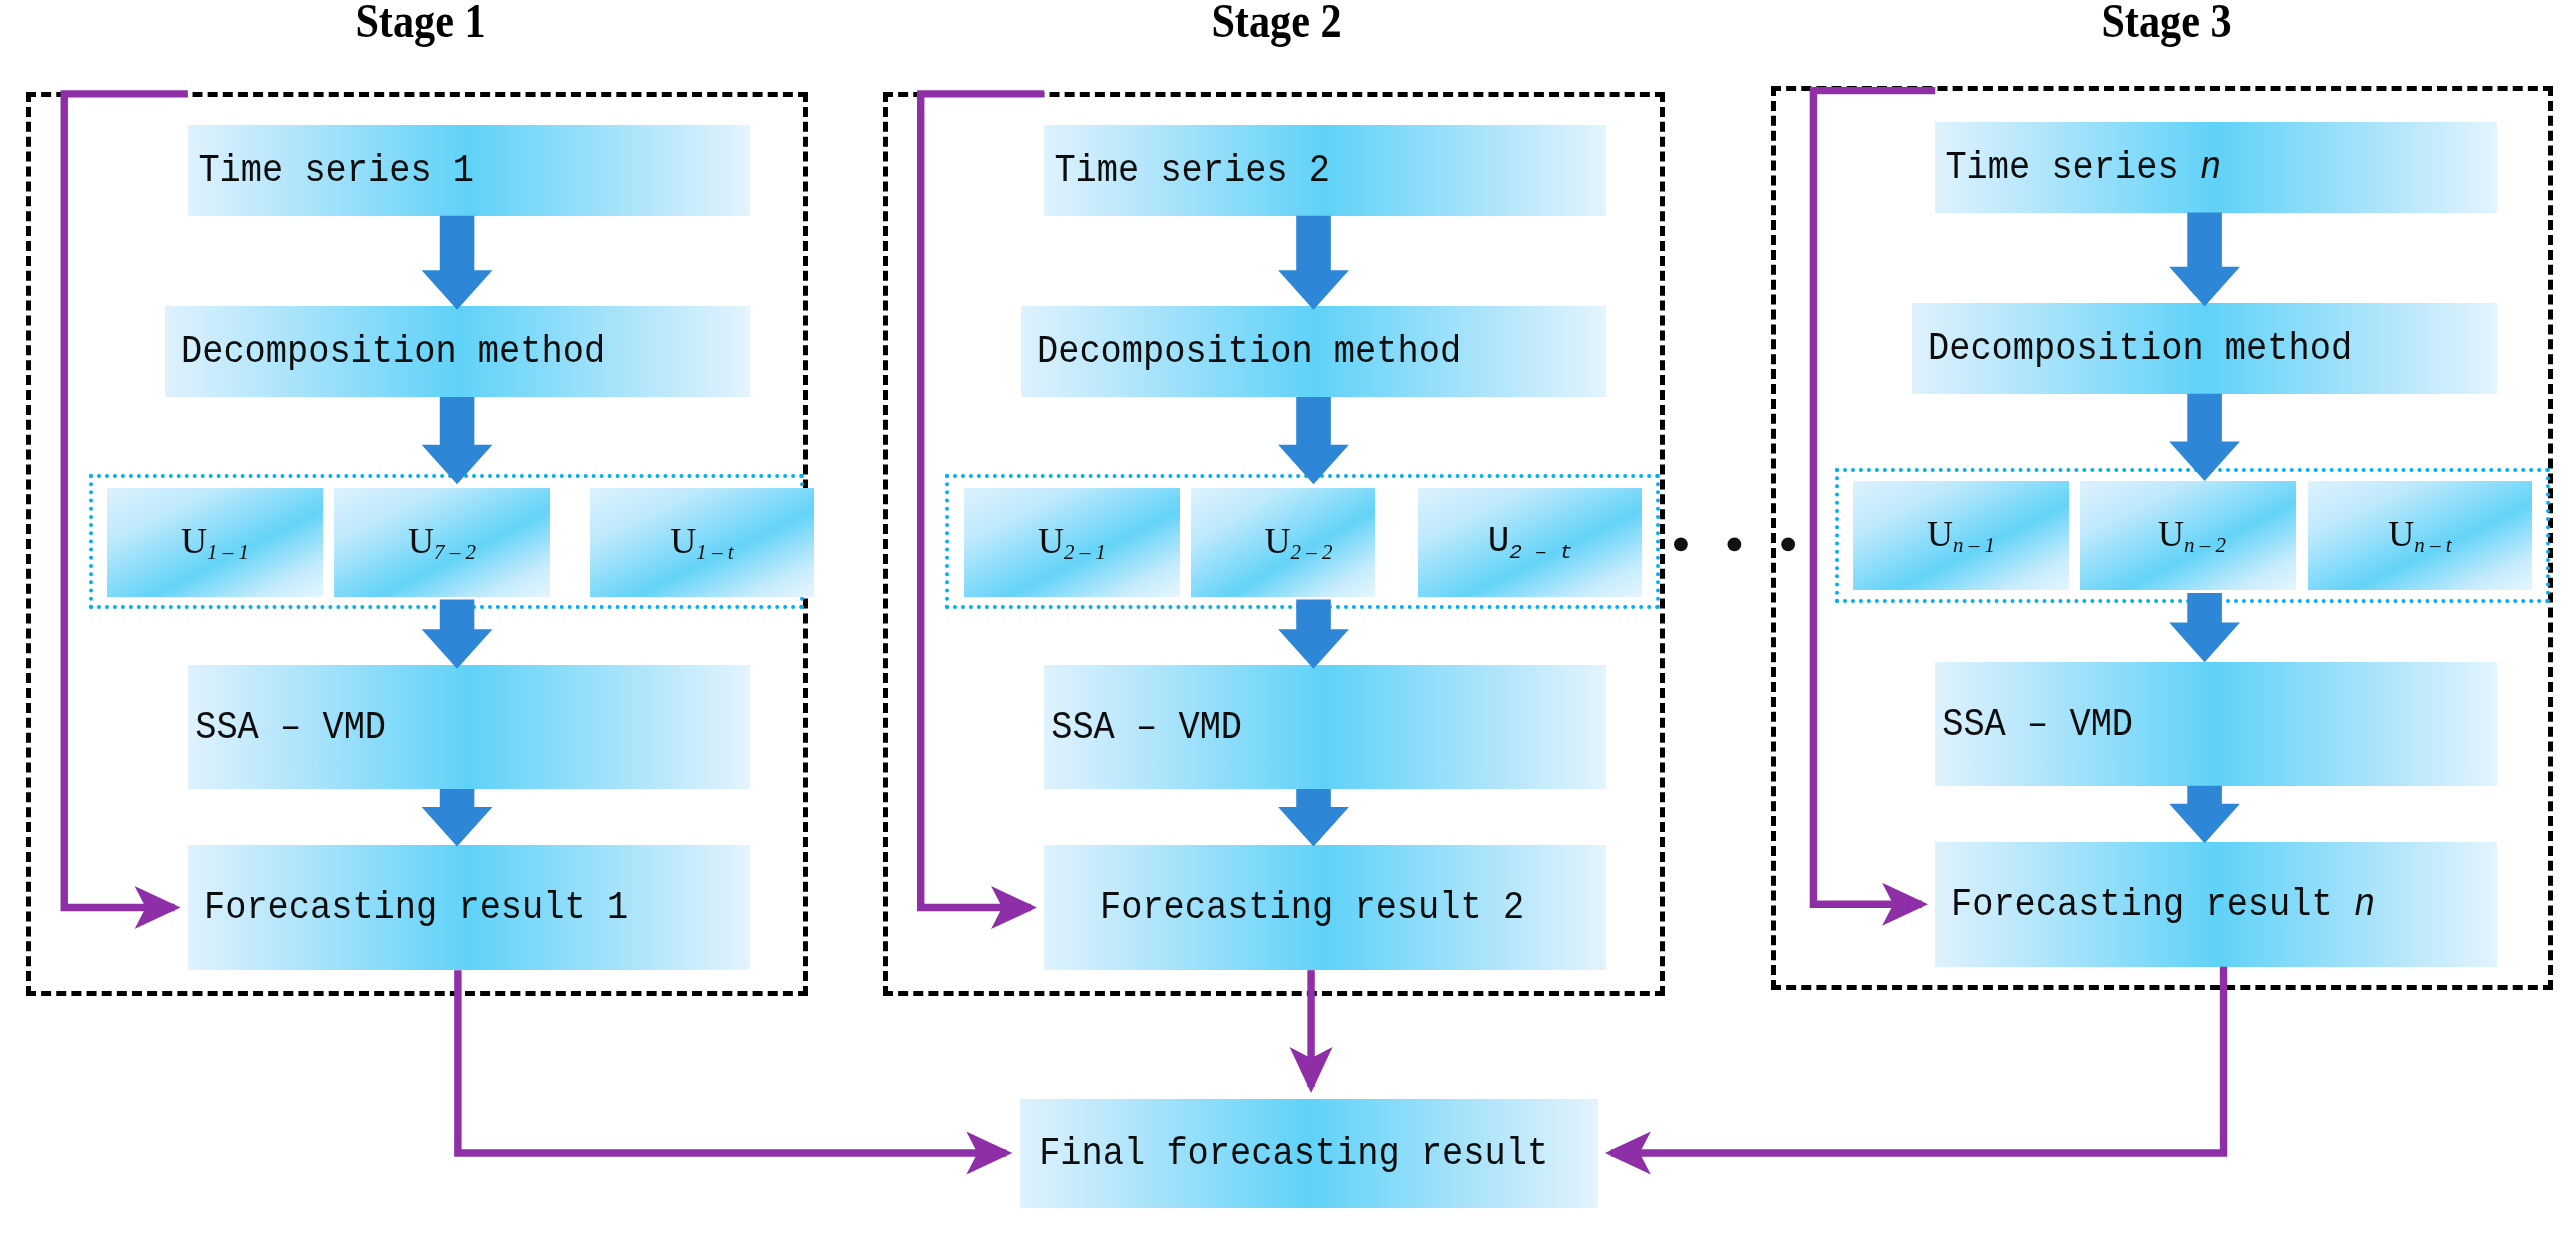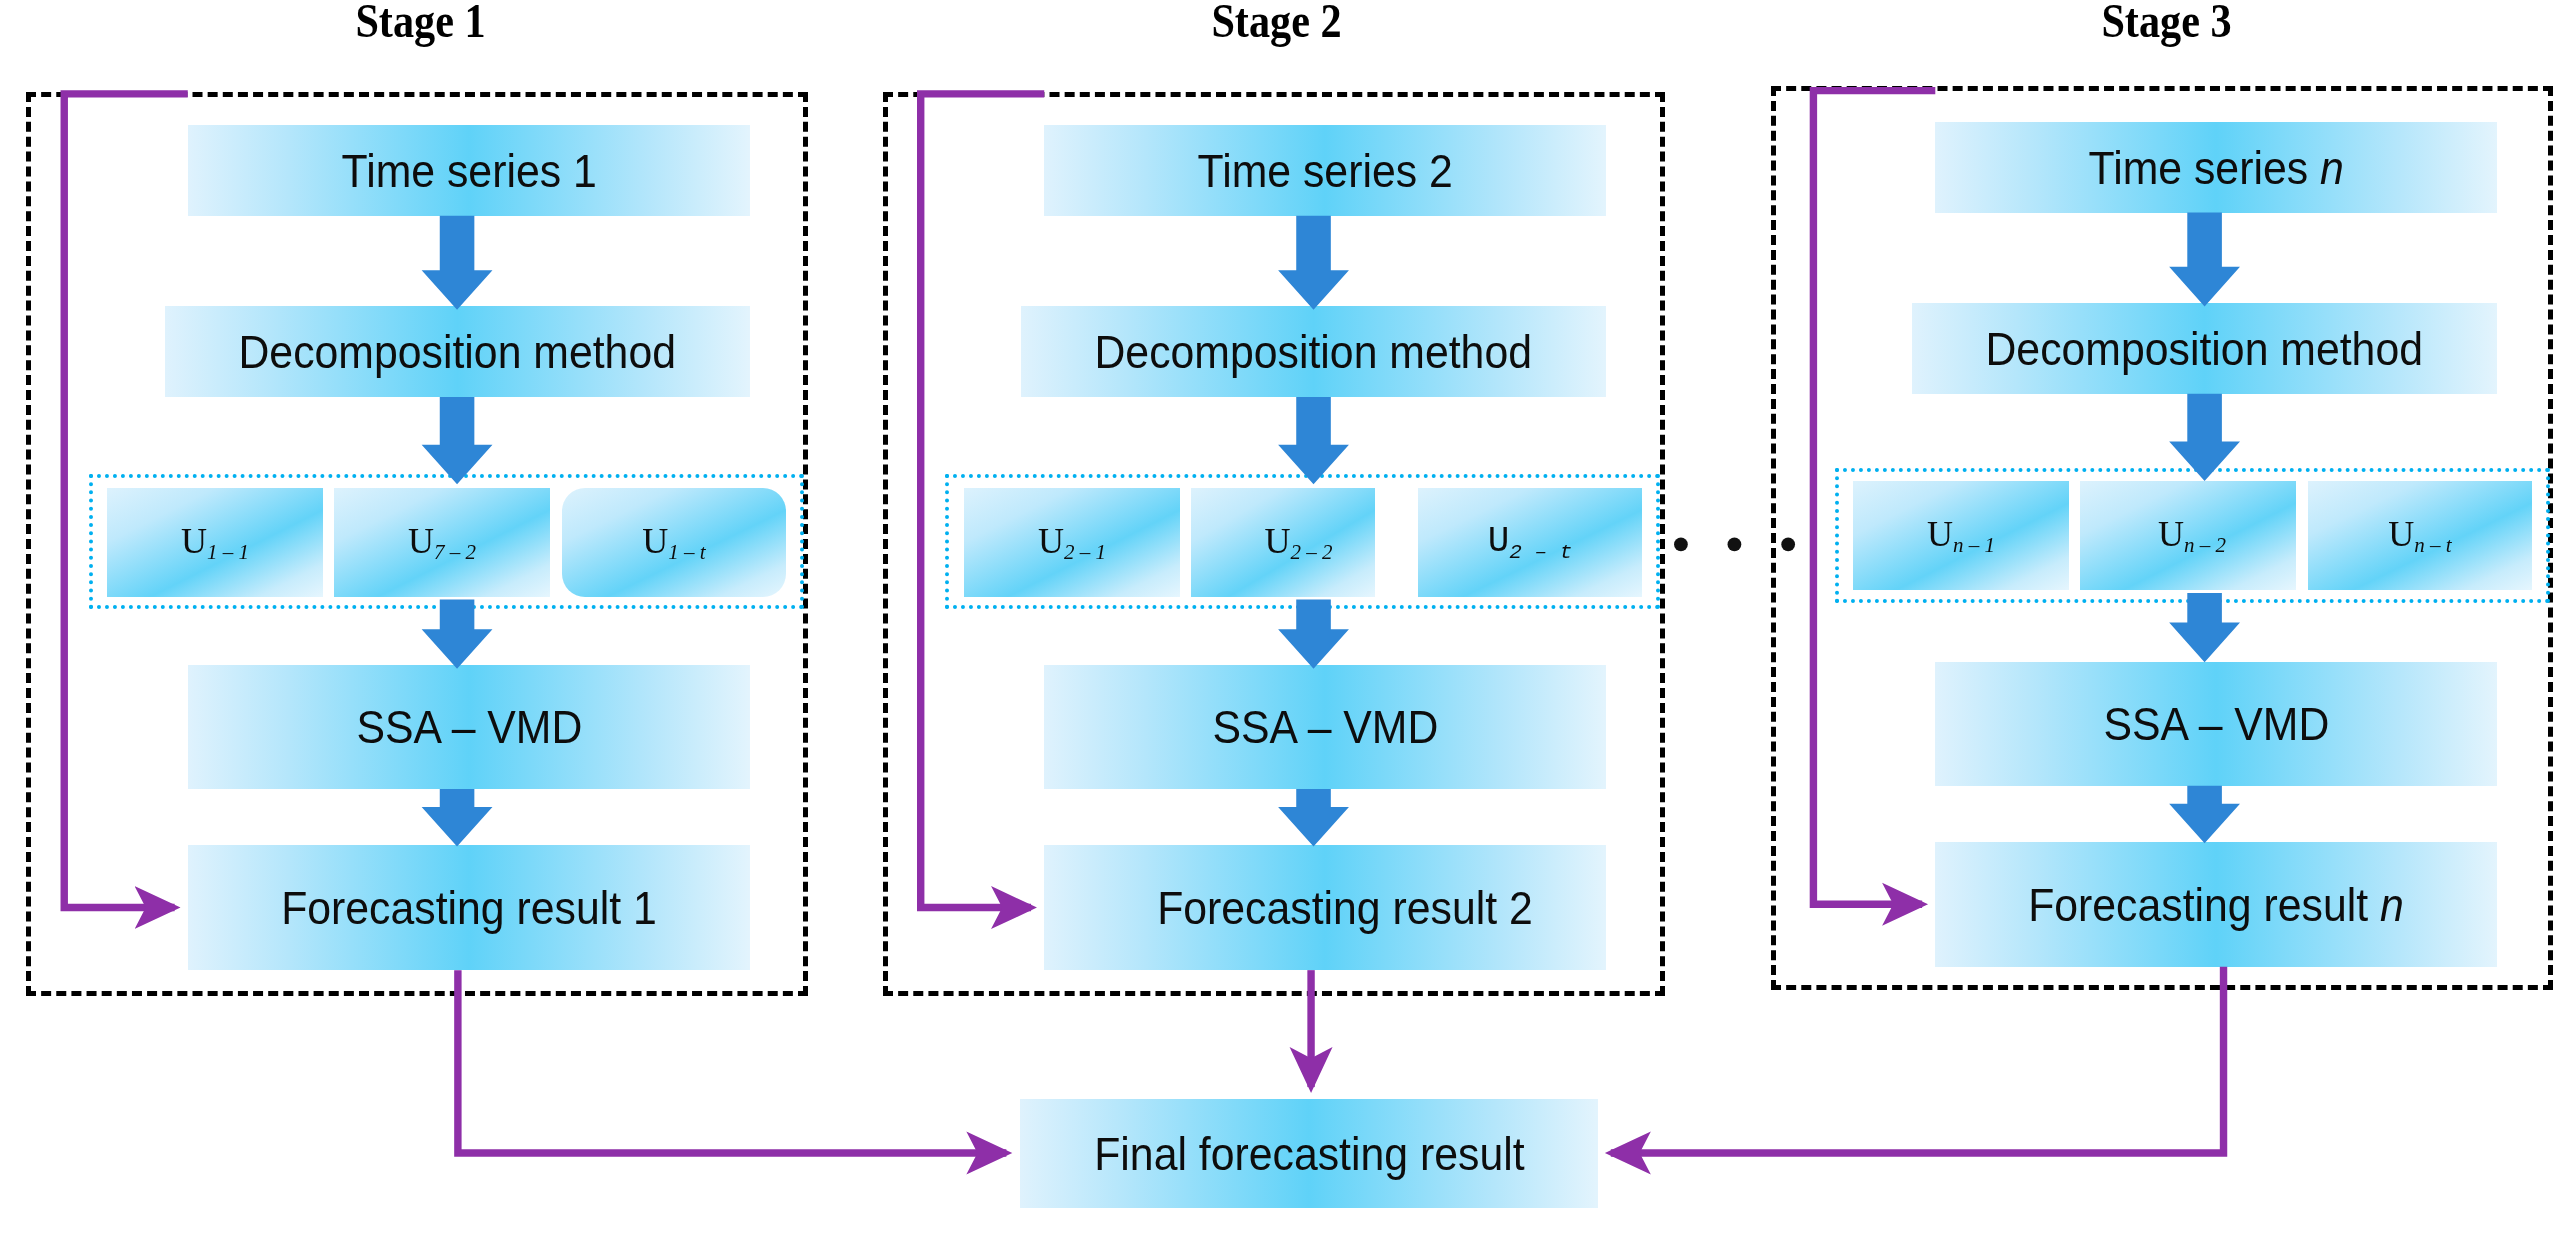--- a/index.html
+++ b/index.html
@@ -25,23 +25,23 @@
     position:absolute;
     border:5.8px dashed #000000;
     box-sizing:border-box;
     background:transparent;
   }
 
   .node{
     position:absolute;
     box-sizing:border-box;
     background:linear-gradient(to right,#dff2fd 0%, #b4e6fb 18%, #5fd2f8 50%, #b4e6fb 82%, #e3f4fd 100%);
-    display:flex;align-items:center;justify-content:center;
-    font-family:Liberation Sans, sans-serif;
-    font-size:46px;
+    display:flex;align-items:center;
+    font-family:Liberation Mono, monospace;
+    font-size:38px;
     color:#0d0d0d;
     white-space:nowrap;
   }
   .node .lbl{transform:scaleX(0.93);display:inline-block;}
   .node .it{font-style:italic;}
 
   .ubox-group{
     position:absolute;
     box-sizing:border-box;
     border:4.1px dotted #00b0f0;
@@ -100,21 +100,21 @@
     <span class="lbl">Decomposition method</span>
   </div>
 
   <div class="ubox-group" style="left:89px;top:474px;width:715px;height:135px;"></div>
   <div class="ubox" style="left:107px;top:488px;width:216px;height:109px;">
     <span>U<span class="sub it">1 – 1</span></span>
   </div>
   <div class="ubox" style="left:334px;top:488px;width:216px;height:109px;">
     <span>U<span class="sub it">7 – 2</span></span>
   </div>
-  <div class="ubox" style="left:562px;top:488px;width:224px;height:109px;border-radius:23px;">
+  <div class="ubox" style="left:590px;top:488px;width:224px;height:109px;">
     <span>U<span class="sub it">1 – t</span></span>
   </div>
 
   <div class="node" style="left:188px;top:665px;width:562px;height:124px;">
     <span class="lbl">SSA – VMD</span>
   </div>
 
   <div class="node" style="left:188px;top:845px;width:562px;height:125px;">
     <span class="lbl">Forecasting result 1</span>
   </div>

